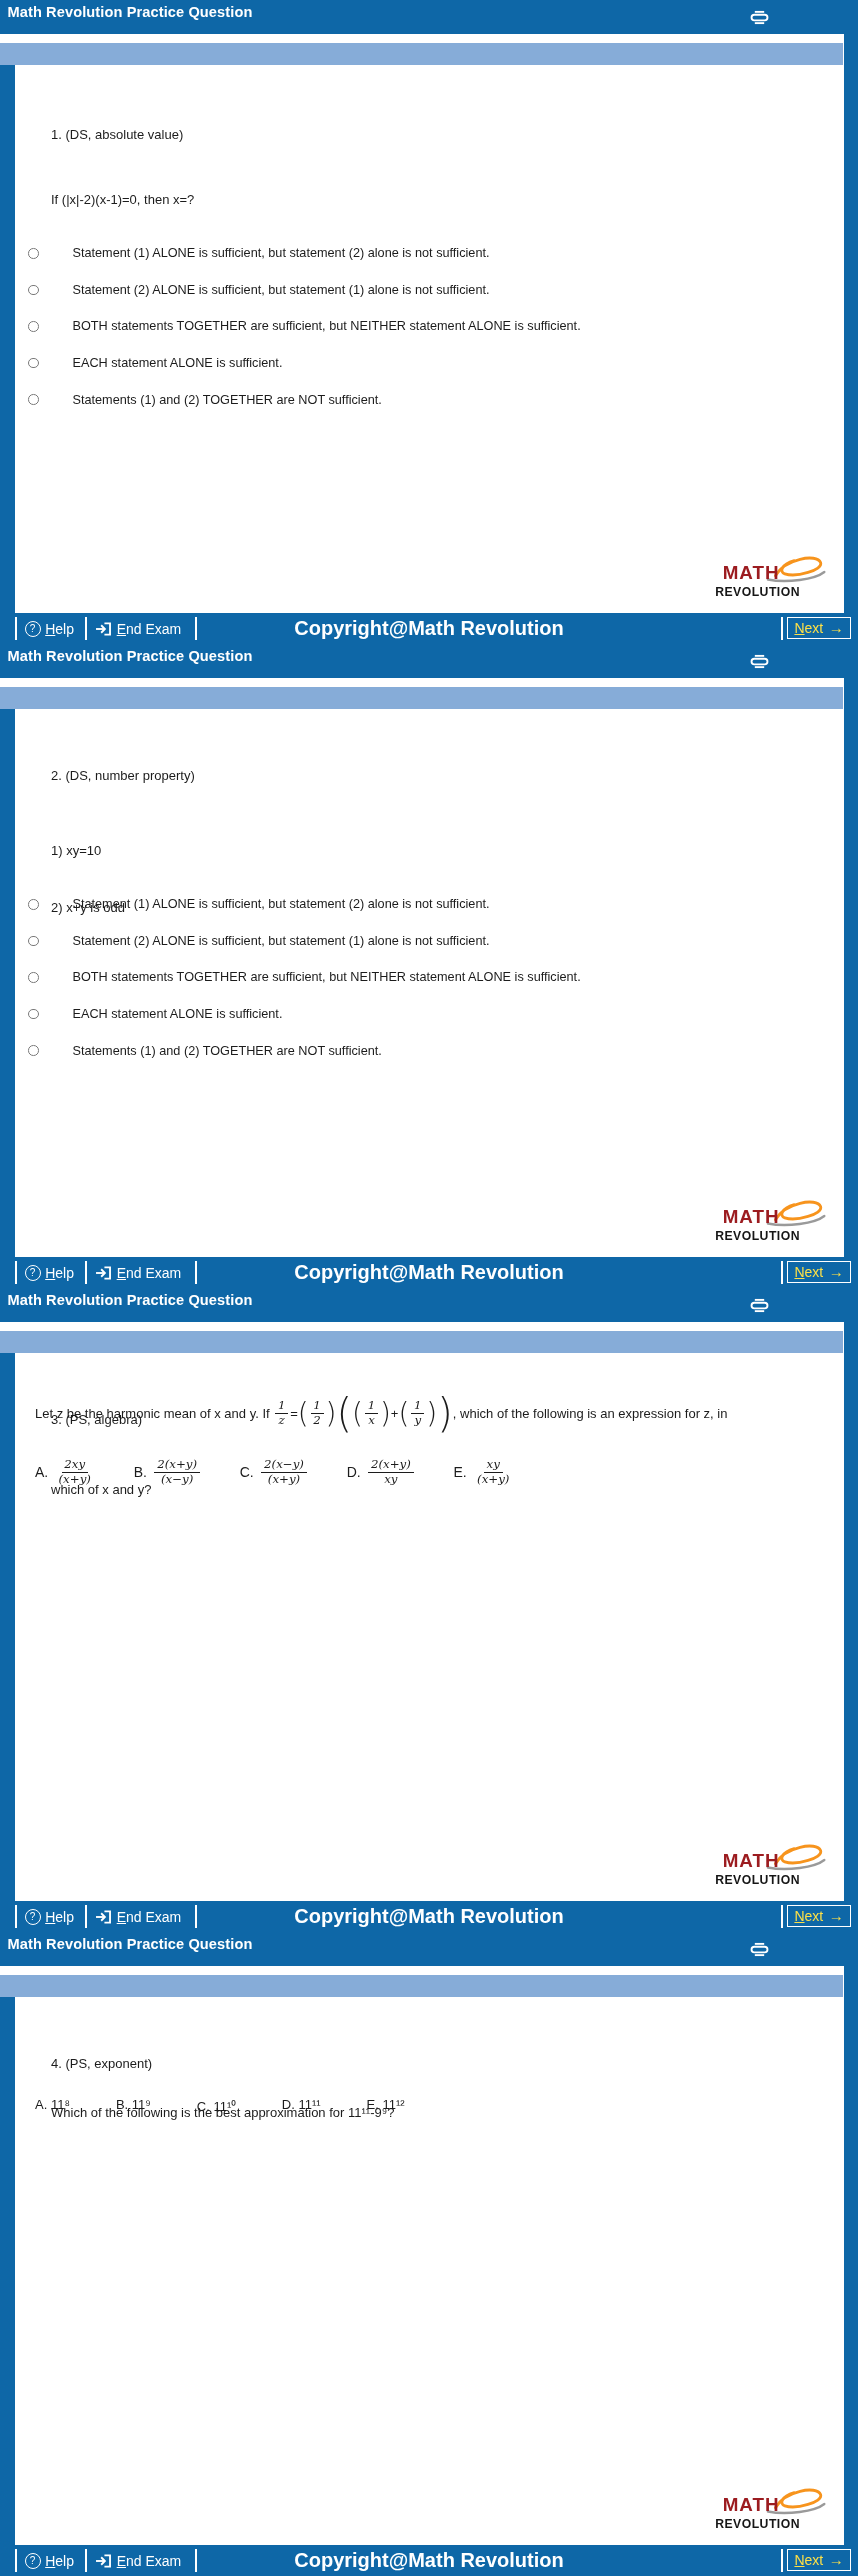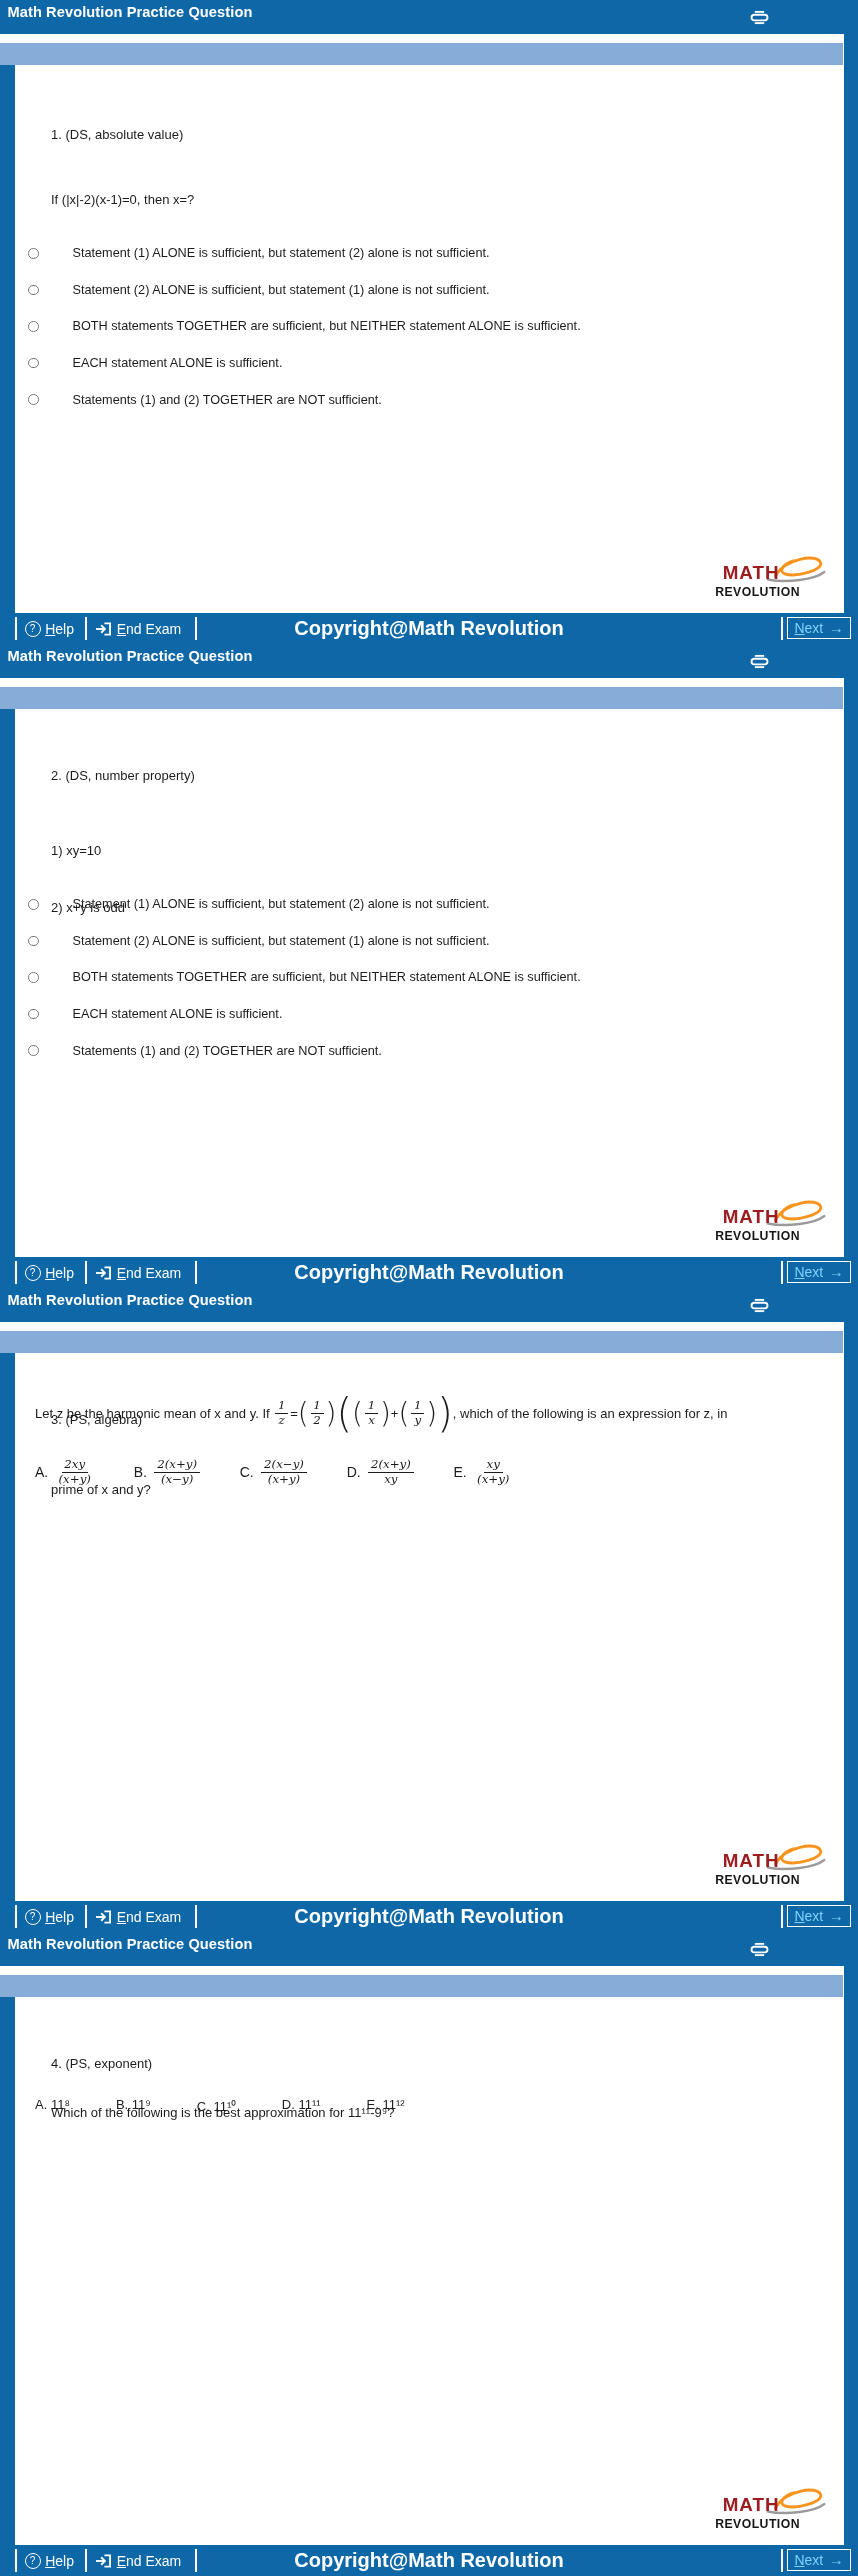--- a/index.html
+++ b/index.html
@@ -56,21 +56,21 @@
   .logo{position:absolute;right:13px;bottom:9.4px;width:128px;height:49px;}
 
   
   .footer{position:absolute;left:0;right:0;bottom:0;height:31px;background:#0e67a7;color:#fff;font-size:14px;}
   .vdiv{position:absolute;top:3.8px;width:1.9px;height:23.5px;background:#fff;}
   .fgroup{position:absolute;top:0;height:31px;display:flex;align-items:center;cursor:pointer;}
   .helpcirc{display:inline-flex;align-items:center;justify-content:center;width:14px;height:14px;border:0.9px solid #fff;border-radius:50%;font-size:10px;margin-right:4.7px;}
   .fl{display:inline-block;}
   .fl::first-letter{text-decoration:underline;}
   .copyright{position:absolute;left:0;right:0;top:0;height:31px;display:flex;align-items:center;justify-content:center;font-weight:bold;font-size:20px;pointer-events:none;}
-  .nextbtn{position:absolute;right:6.6px;top:3.8px;height:20px;border:1.9px solid #fff;display:flex;align-items:center;padding:0 6.6px;cursor:pointer;background:transparent;color:#7dd3fc;font-size:14px;justify-content:center;}
+  .nextbtn{position:absolute;right:6.6px;top:3.8px;height:20px;border:1.9px solid #fff;display:flex;align-items:center;padding:0 6.6px;cursor:pointer;background:transparent;color:#fde047;font-size:14px;justify-content:center;}
   .nextbtn .arrow{font-weight:bold;font-size:15px;margin-left:5.6px;}
 </style>
 </head>
 <body>
 
 <div class="page">
 
   <section class="panel p1">
     <header class="titlebar">
       <span class="title">Math Revolution Practice Question</span>
@@ -286,21 +286,21 @@
             <span class="paren inner">(</span>
             <span class="frac">
                 <span class="num">1</span>
                 <span class="den">y</span>
               </span>
             <span class="paren inner">)</span>
             <span class="paren outer">)</span>
             <span class="eqtext">, which of the following is an expression for z, in</span>
           </div>
           <div class="qblock" style="top:83px;">
-            <div class="qline">prime of x and y?</div>
+            <div class="qline">which of x and y?</div>
           </div>
           <div class="ansrow" style="top:105px;">
             <span class="ansitem">
                 <span class="anslabel">A.</span>
                 <span class="frac">
                   <span class="num">2xy</span>
                   <span class="den">(x+y)</span>
                 </span>
               </span>
             <span class="ansitem">

